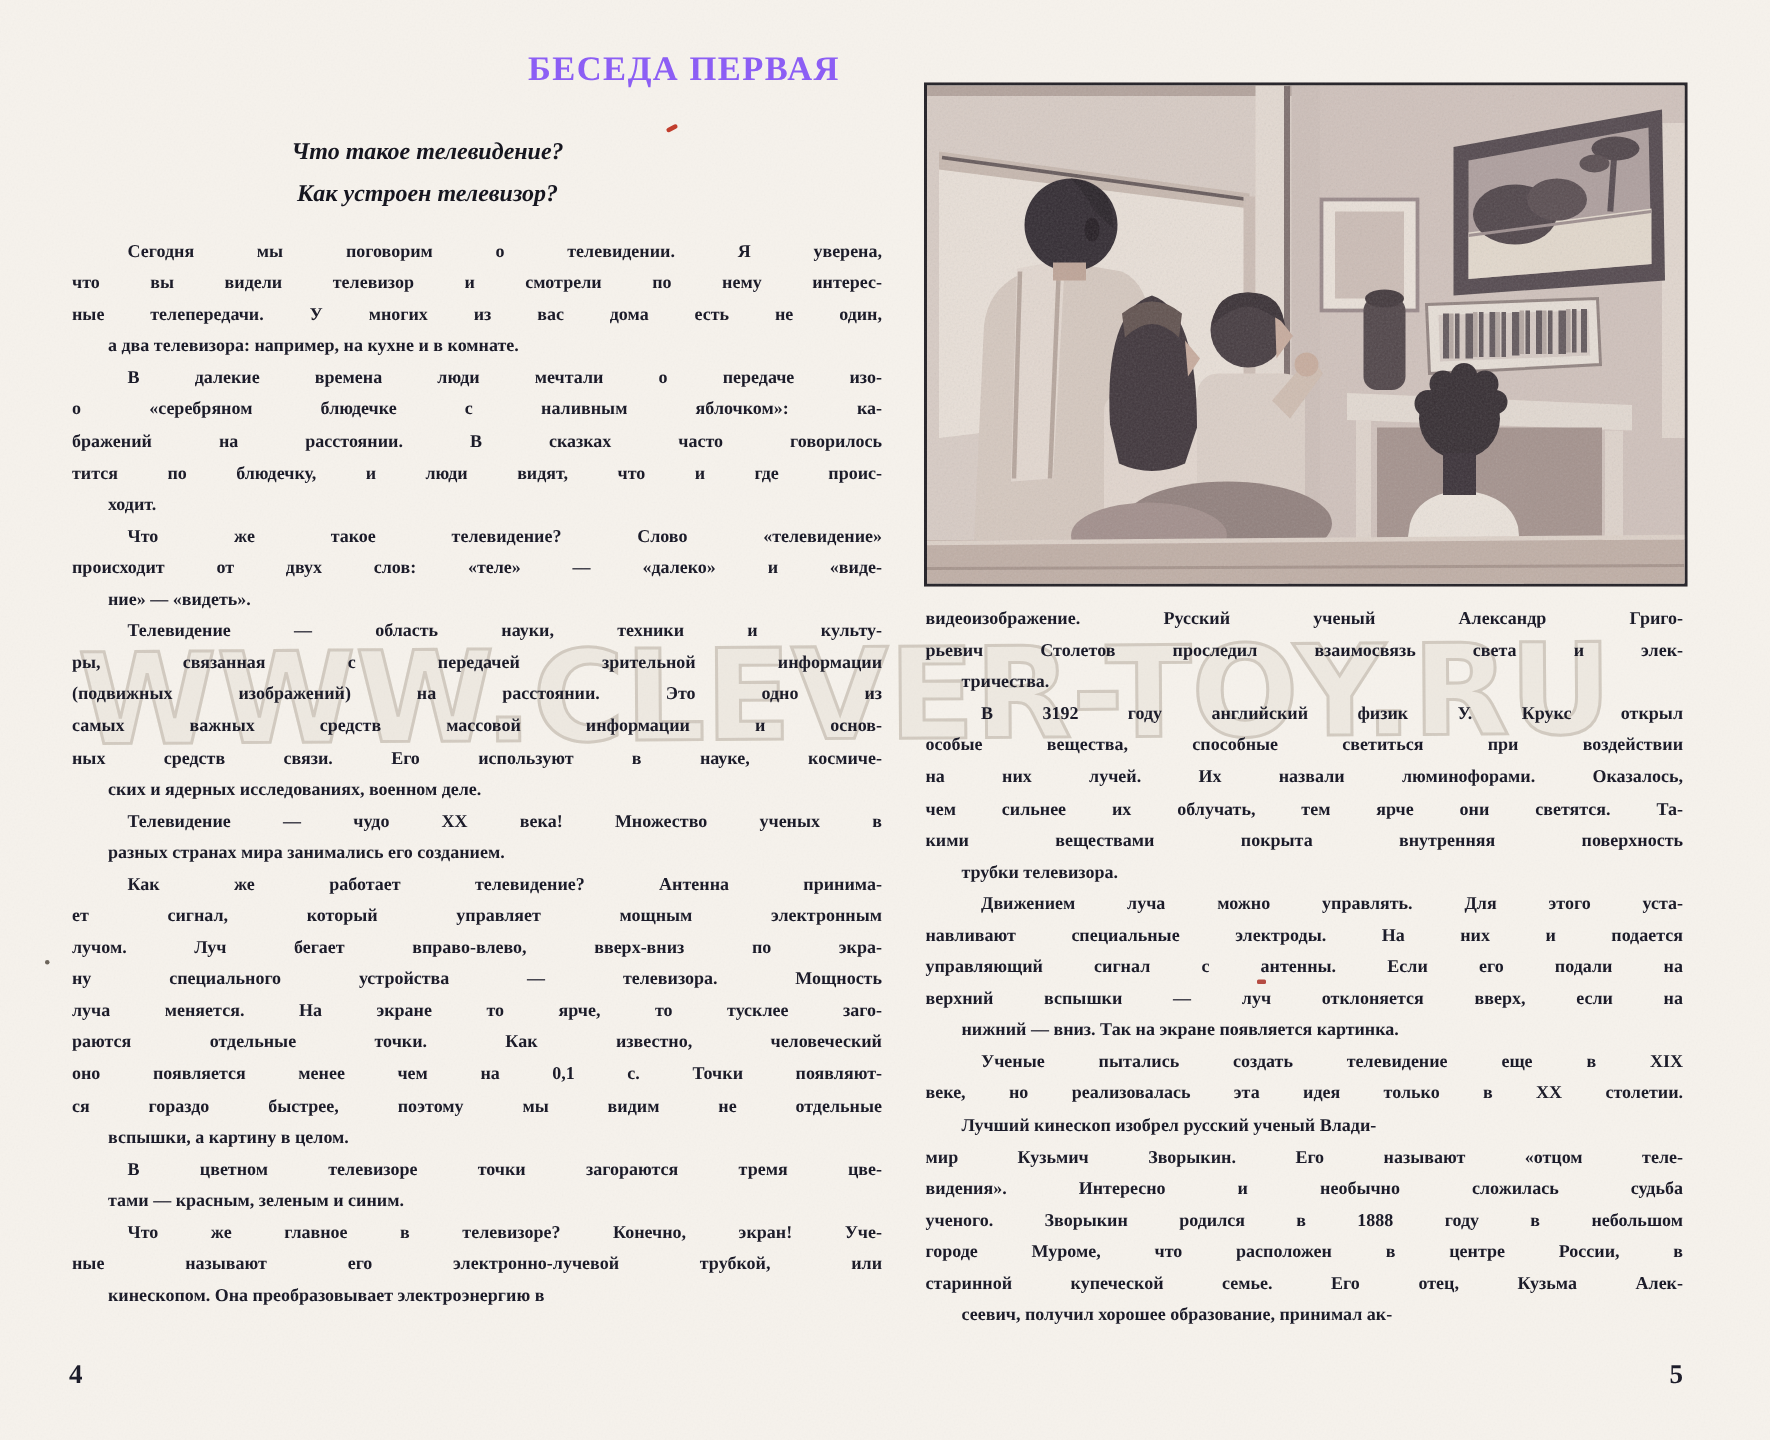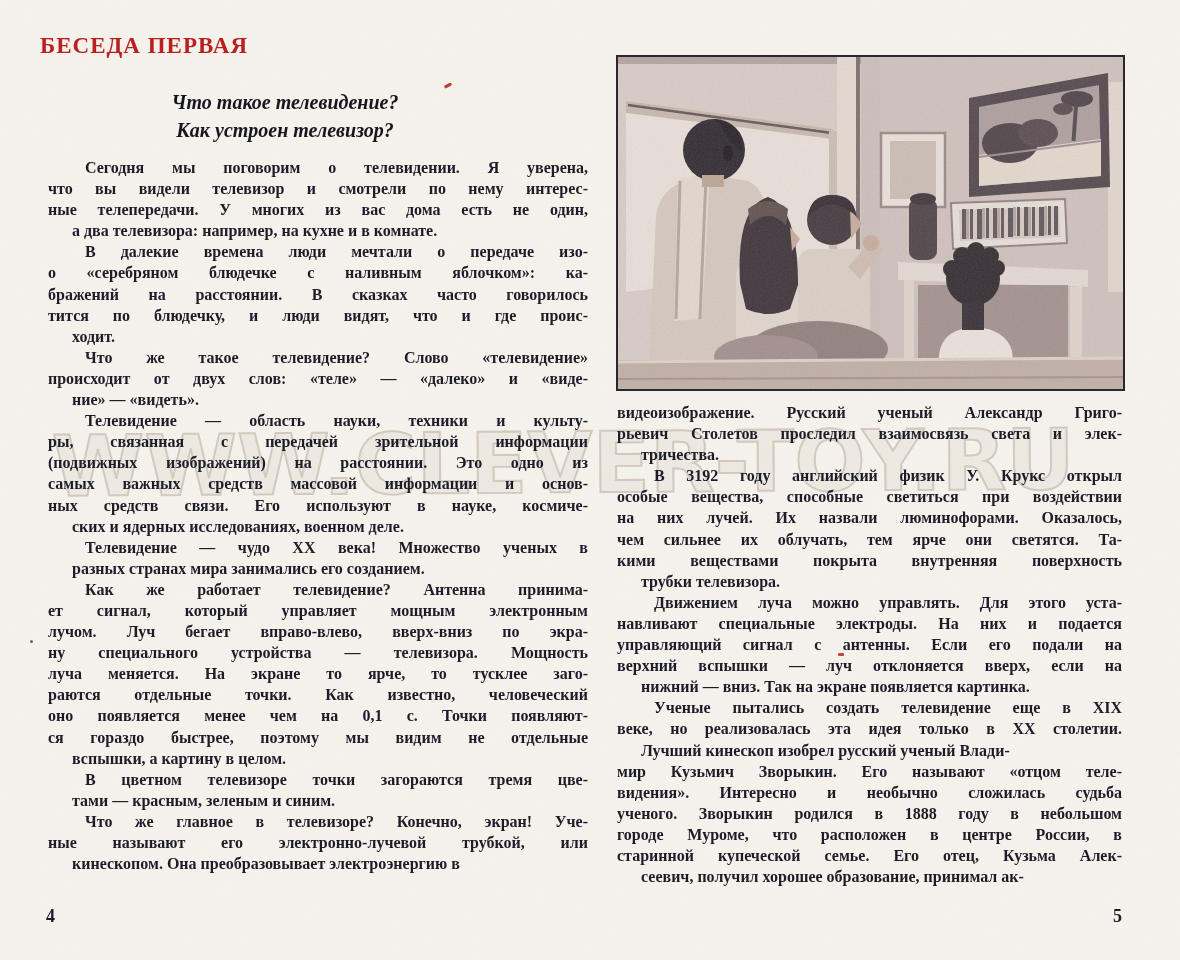--- a/index.html
+++ b/index.html
@@ -19,34 +19,34 @@
     -webkit-text-stroke:2px #c8c0b4;
     text-shadow:0 0 1px #c8c0b4;
     opacity:.78;
     transform:rotate(-0.4deg);
     white-space:nowrap;
     z-index:1;
     user-select:none;
   }
   
   .chapter-title{
-    left:40px;top:33px;width:520px;text-align:left;
-    font-size:23px;font-weight:bold;letter-spacing:1px;color:#b91c1c;
+    left:40px;top:33px;width:520px;text-align:right;
+    font-size:23px;font-weight:bold;letter-spacing:1px;color:#8b5cf6;
     z-index:2;
   }
   .chapter-subtitle{
     left:20px;top:88px;width:530px;text-align:center;
-    font-size:20px;font-weight:bold;font-style:italic;line-height:28px;
+    font-size:16px;font-weight:bold;font-style:italic;line-height:28px;
     color:#12121c;z-index:2;
   }
   .textcol{z-index:2;}
   #left-lines{left:48px;top:157px;width:540px;}
   #right-lines{left:617px;top:402px;width:505px;}
   .tline{
-    font-size:16px;font-weight:bold;line-height:21.1px;height:21.1px;
+    font-size:12px;font-weight:bold;line-height:21.1px;height:21.1px;
     text-align:justify;text-align-last:justify;
     color:#181826;overflow:visible;
   }
   .tline.pend{text-align-last:left;margin-left:24px;}
   .tline.pstart{text-indent:37px;}
   .pagenum{font-size:18px;font-weight:bold;color:#181826;z-index:2;}
   #pagenum-left{left:46px;top:906px;width:60px;text-align:left;}
   #pagenum-right{left:617px;top:906px;width:505px;text-align:right;}
   
   .photo{

